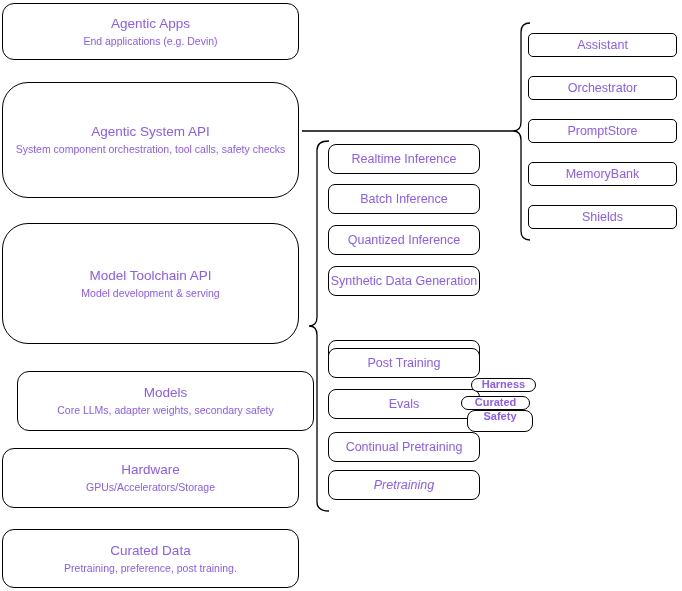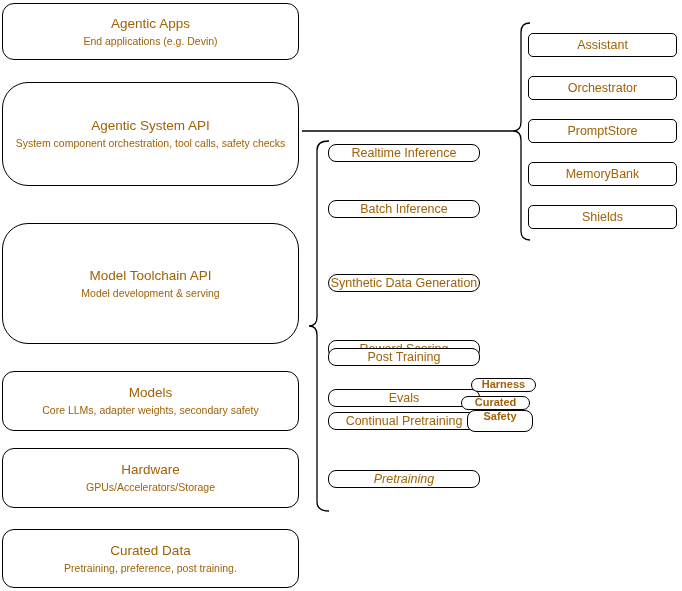--- a/index.html
+++ b/index.html
@@ -6,21 +6,21 @@
     margin: 0;
     padding: 0;
     background: #ffffff;
   }
   .canvas {
     position: relative;
     width: 682px;
     height: 591px;
     background: #ffffff;
     font-family: "Liberation Sans", sans-serif;
-    color: #a16207;
+    color: #8b5cf6;
     overflow: hidden;
   }
   .wires {
     position: absolute;
     left: 0;
     top: 0;
     width: 682px;
     height: 591px;
   }
   .node {
@@ -47,21 +47,21 @@
     white-space: nowrap;
   }
   .node-subtitle {
     font-size: 10.5px;
     line-height: 13px;
     white-space: nowrap;
   }
   .mid-node {
     left: 328px;
     width: 152px;
-    height: 18px;
+    height: 30px;
     border-radius: 8px;
     font-size: 12.5px;
     white-space: nowrap;
   }
   .right-node {
     left: 528px;
     width: 149px;
     height: 24px;
     border-radius: 5px;
     font-size: 12.5px;
@@ -94,64 +94,67 @@
     <path d="M530,23 Q521,23 521,32 L521,122 Q521,131 513,131 Q521,131 521,140 L521,231 Q521,240 530,240"></path>
 
     <path d="M329,141 Q317,141 317,150 L317,317 Q317,326 309,326 Q317,326 317,335 L317,502 Q317,511 329,511"></path>
   </svg>
 
   <div class="node stack-node r12" style="top:3px;height:57px;">
     <div class="node-title">Agentic Apps</div>
     <div class="node-subtitle">End applications (e.g. Devin)</div>
   </div>
 
-  <div class="node stack-node r28" style="top:82px;height:104px;">
+  <div class="node stack-node r28" style="top:82px;height:116px;">
     <div class="node-title">Agentic System API</div>
     <div class="node-subtitle">System component orchestration, tool calls, safety checks</div>
   </div>
 
   <div class="node stack-node r28" style="top:223px;height:121px;">
     <div class="node-title">Model Toolchain API</div>
     <div class="node-subtitle">Model development &amp; serving</div>
   </div>
 
-  <div class="node stack-node r12" style="top:371px;height:60px;">
+  <div class="node stack-node r12" style="top:371px;height:60px;margin-left:15px;">
     <div class="node-title">Models</div>
     <div class="node-subtitle">Core LLMs, adapter weights, secondary safety</div>
   </div>
 
   <div class="node stack-node r12" style="top:448px;height:60px;">
     <div class="node-title">Hardware</div>
     <div class="node-subtitle">GPUs/Accelerators/Storage</div>
   </div>
 
   <div class="node stack-node r12" style="top:529px;height:59px;">
     <div class="node-title">Curated Data</div>
     <div class="node-subtitle">Pretraining, preference, post training.</div>
   </div>
 
   <div class="node mid-node" style="top:144px;">
     <span>Realtime Inference</span>
   </div>
-  <div class="node mid-node" style="top:200px;">
+  <div class="node mid-node" style="top:184px;border-radius:7px;">
     <span>Batch Inference</span>
   </div>
-  <div class="node mid-node" style="top:274px;border-radius:12px;">
+  <div class="node mid-node" style="top:225px;">
+    <span>Quantized Inference</span>
+  </div>
+  <div class="node mid-node" style="top:266px;">
     <span>Synthetic Data Generation</span>
   </div>
   <div class="node mid-node" style="top:307px;margin-top:33px;">
     <span>Reward Scoring</span>
   </div>
   <div class="node mid-node" style="top:348px;">
     <span>Post Training</span>
   </div>
   <div class="node mid-node" style="top:389px;">
     <span>Evals</span>
   </div>
-  <div class="node mid-node" style="top:412px;">
+  <div class="node mid-node" style="top:432px;">
     <span>Continual Pretraining</span>
   </div>
   <div class="node mid-node" style="top:470px;font-style:italic;">
     <span>Pretraining</span>
   </div>
 
   <div class="pill" style="left:471px;top:378px;width:65px;height:14px;">
     <span>Harness</span>
   </div>
   <div class="pill" style="left:461px;top:396px;width:69px;height:14px;">

